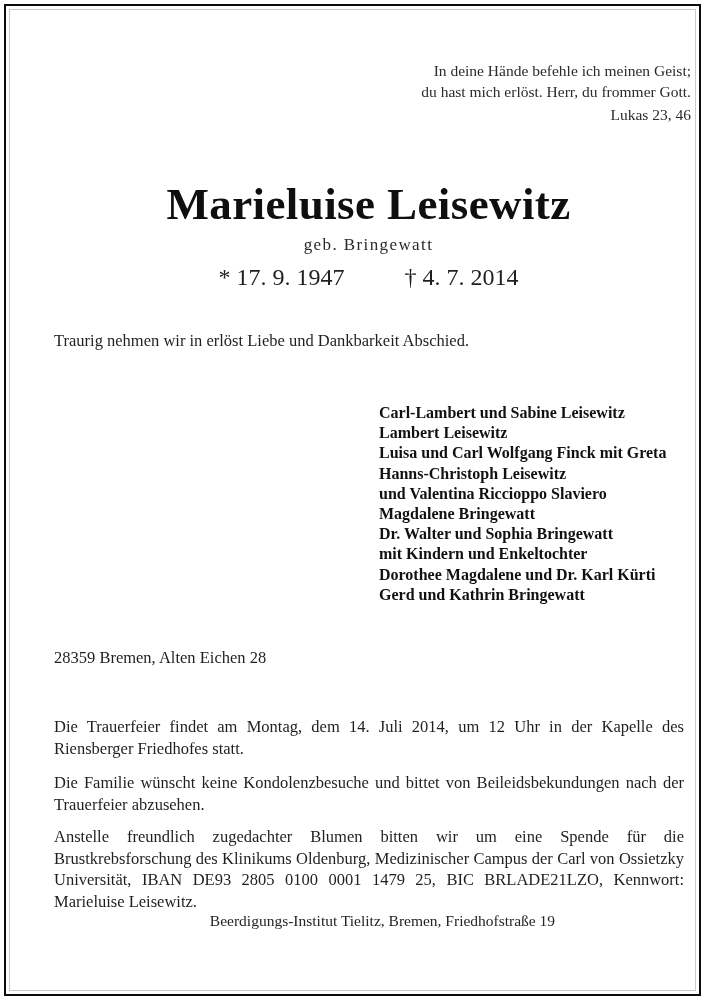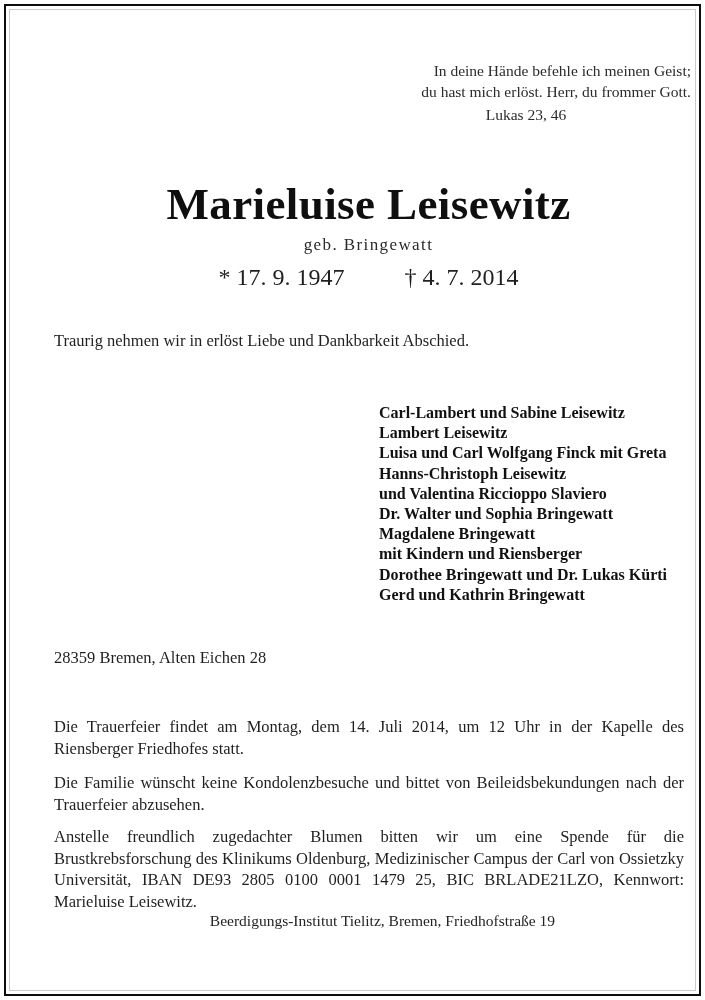--- a/index.html
+++ b/index.html
@@ -57,21 +57,20 @@
     top: 60px;
     width: 330px;
     text-align: right;
     font-size: 15.5px;
     line-height: 21px;
     color: #2b2b2b;
   }
   .epigraph .src {
     display: block;
     margin-top: 2px;
-    text-align: center;
   }
 
   
   .name-block {
     position: absolute;
     left: 0;
     right: 0;
     top: 178px;
     text-align: center;
   }
@@ -184,24 +183,24 @@
     </div>
 
     <div class="lead-line">Traurig nehmen wir in erlöst Liebe und Dankbarkeit Abschied.</div>
 
     <div class="family-list">
       <div>Carl-Lambert und Sabine Leisewitz</div>
       <div>Lambert Leisewitz</div>
       <div>Luisa und Carl Wolfgang Finck mit Greta</div>
       <div>Hanns-Christoph Leisewitz</div>
       <div>und Valentina Riccioppo Slaviero</div>
+      <div>Magdalene Bringewatt</div>
       <div>Dr. Walter und Sophia Bringewatt</div>
-      <div>Magdalene Bringewatt</div>
-      <div>mit Kindern und Riensberger</div>
-      <div>Dorothee Bringewatt und Dr. Lukas Kürti</div>
+      <div>mit Kindern und Enkeltochter</div>
+      <div>Dorothee Magdalene und Dr. Karl Kürti</div>
       <div>Gerd und Kathrin Bringewatt</div>
     </div>
 
     <div class="address">28359 Bremen, Alten Eichen 28</div>
 
     <div class="para p1">Die Trauerfeier findet am Montag, dem 14. Juli 2014, um 12 Uhr in der Kapelle des Riensberger Friedhofes statt.</div>
 
     <div class="para p2">Die Familie wünscht keine Kondolenzbesuche und bittet von Beileidsbekundungen nach der Trauerfeier abzusehen.</div>
 
     <div class="para p3">

